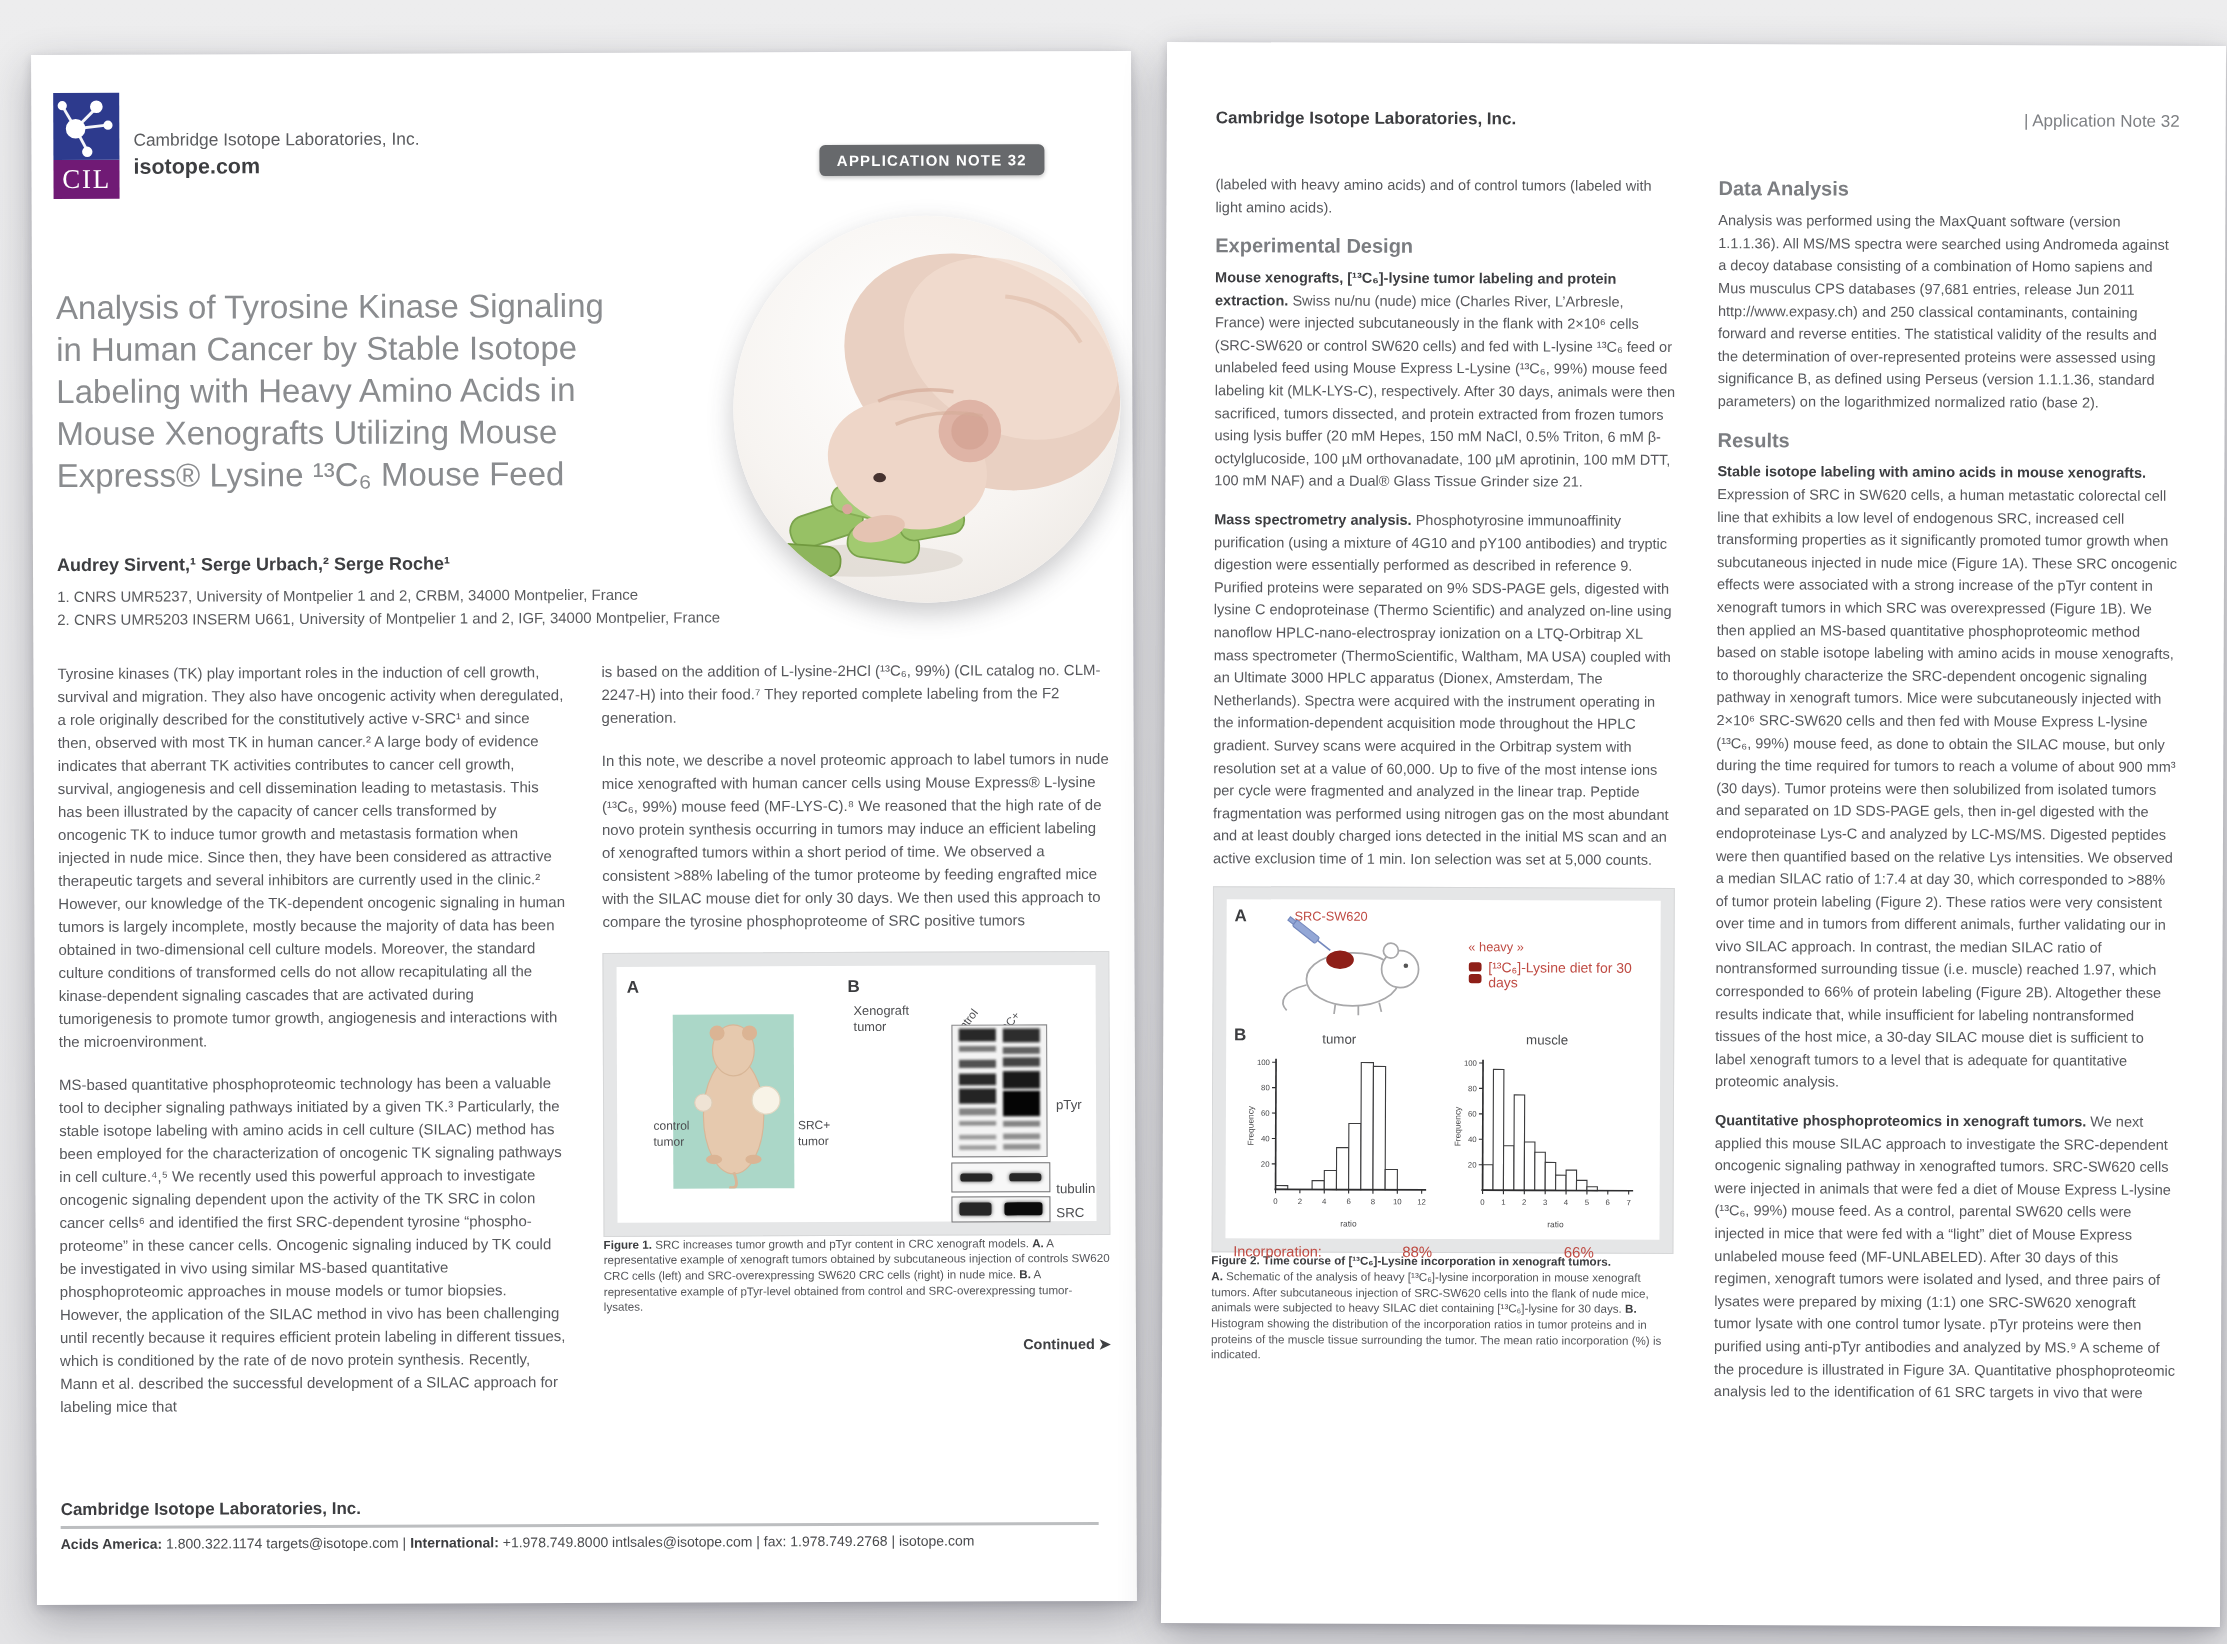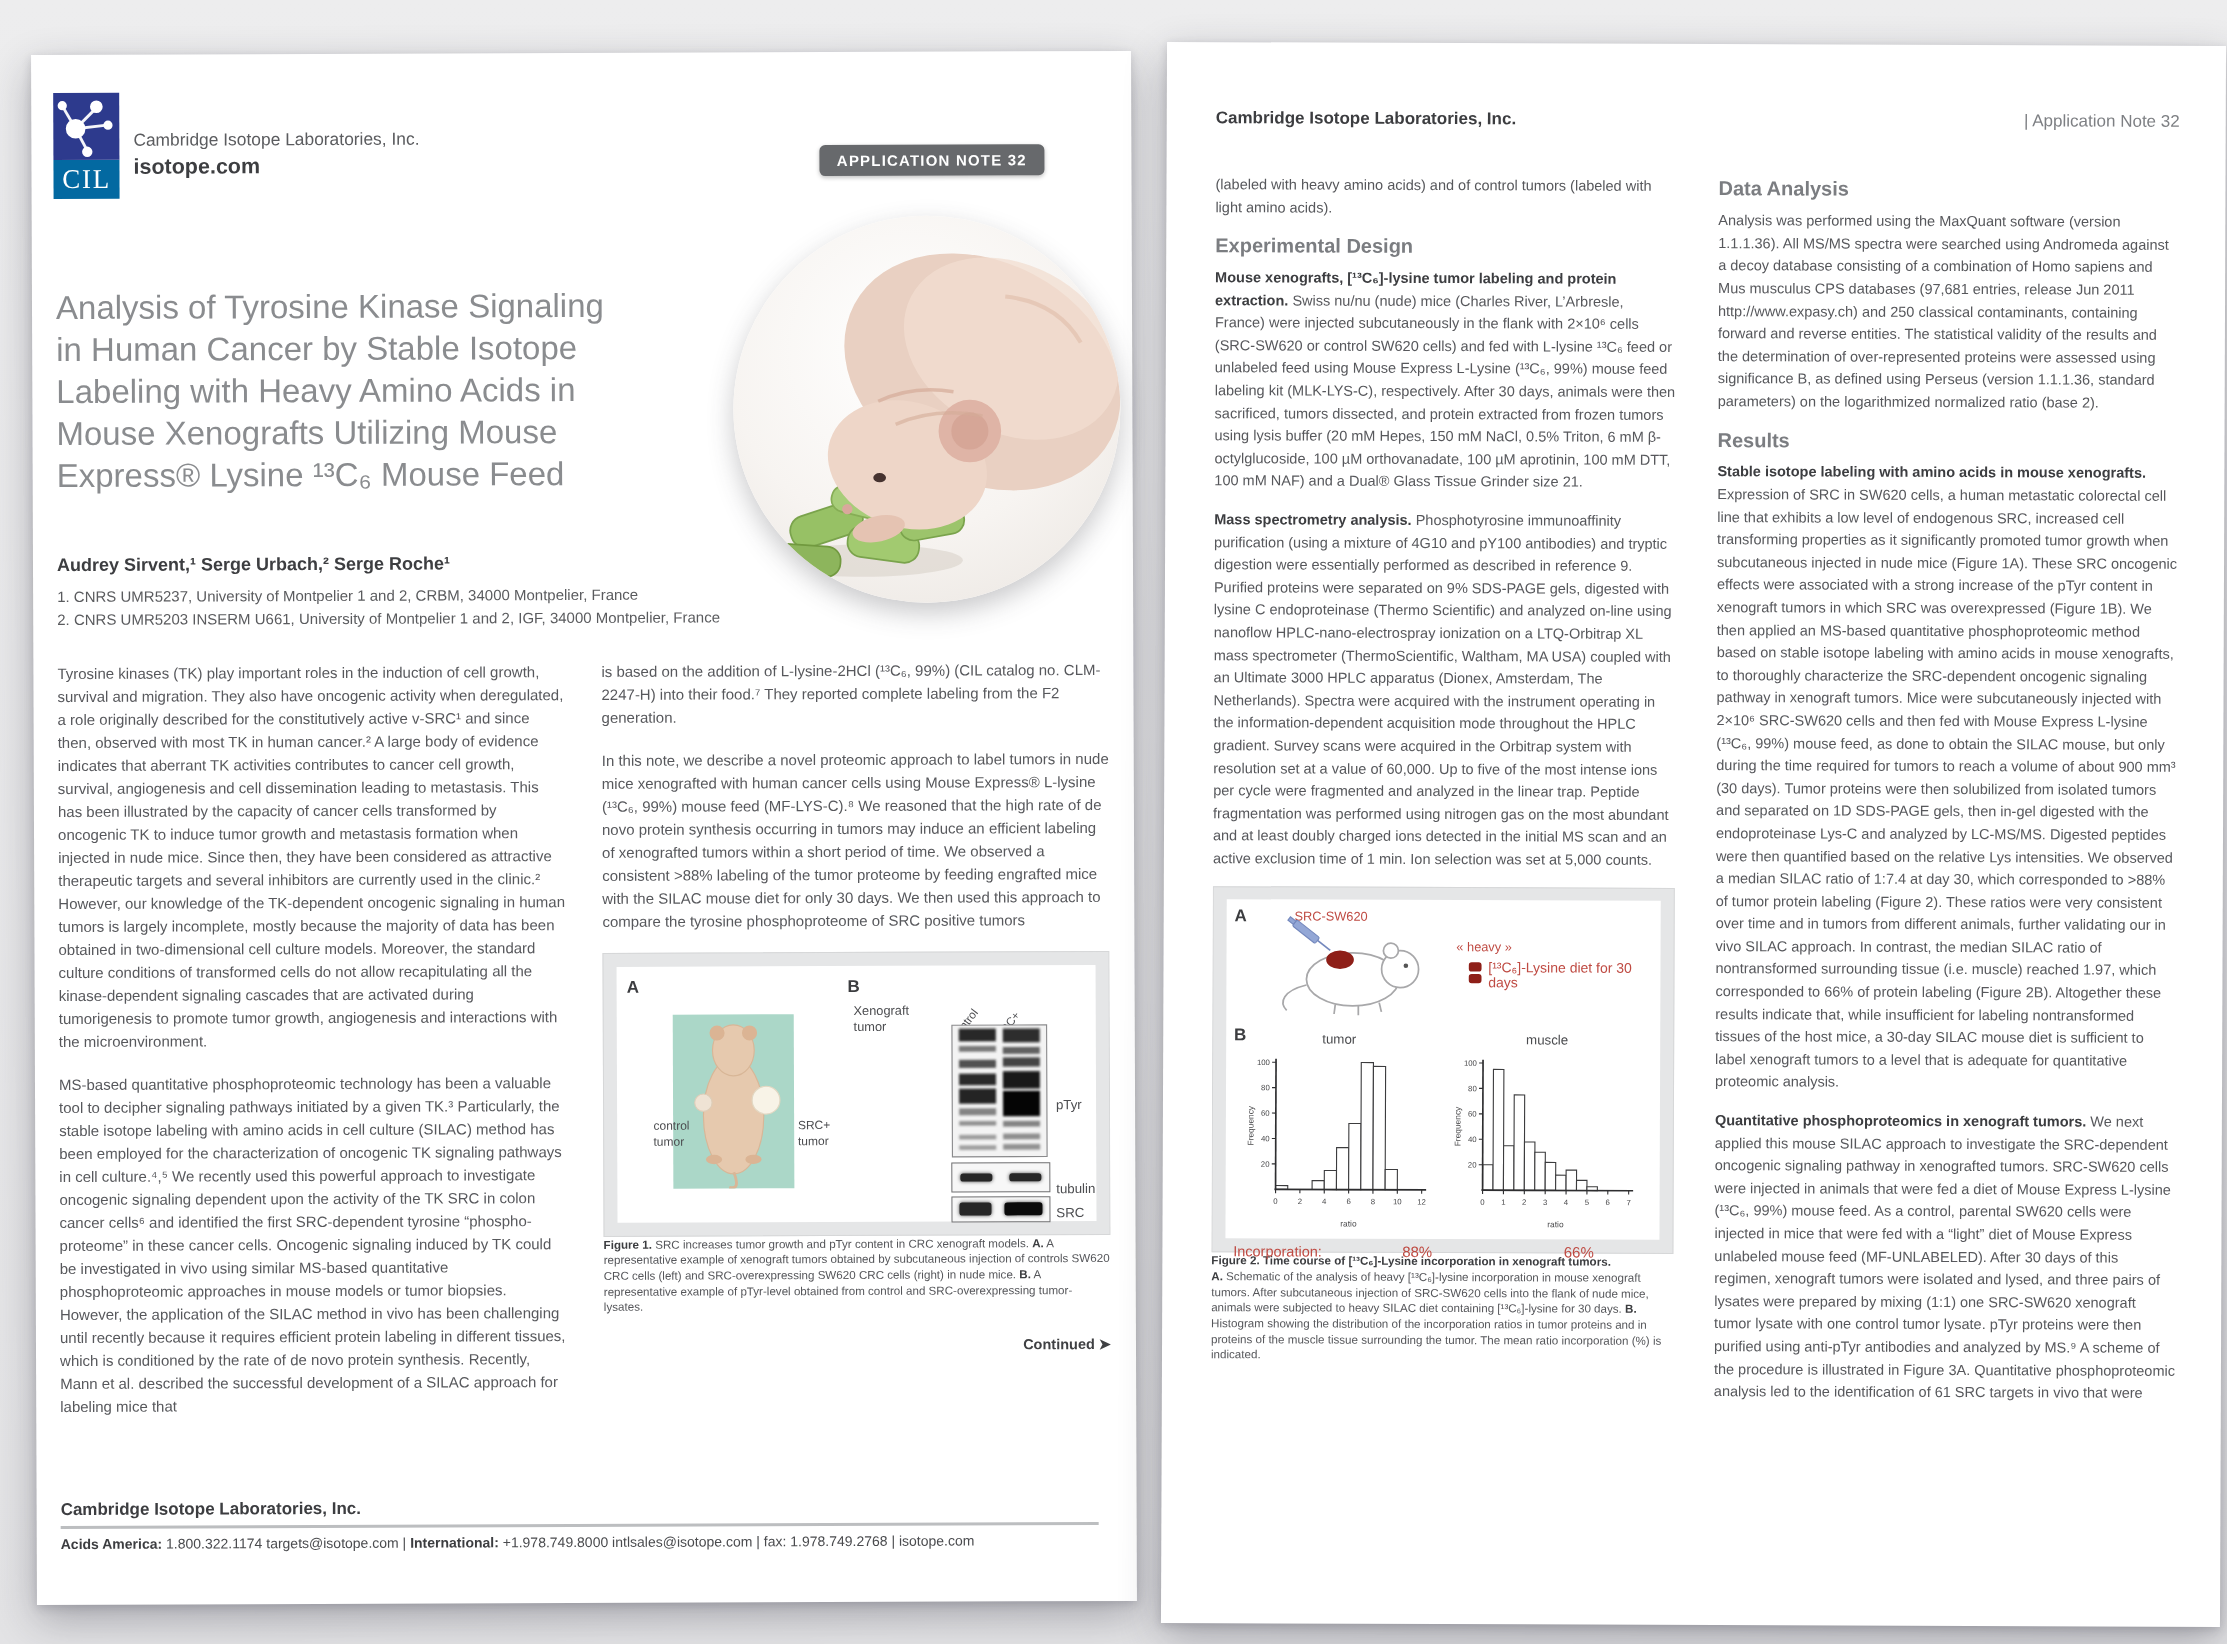--- a/index.html
+++ b/index.html
@@ -9,21 +9,21 @@
     font-family:"Liberation Sans",sans-serif;
   }
   .page{position:absolute;background:#ffffff;
     box-shadow:0 15px 41px rgba(40,40,55,.32),0 2.9px 9.3px rgba(40,40,55,.18);}
   .lp{left:34px;top:53px;width:1100px;height:1550px;transform:rotate(-0.22deg);}
   .rp{left:1164px;top:44px;width:1059px;height:1581px;transform:rotate(0.22deg);overflow:hidden;}
 
   
   .logo{position:absolute;left:22px;top:38px;width:66px;height:107px;}
   .logo-top{height:67px;background:#2d3a8d;position:relative;overflow:hidden;}
-  .logo-bottom{height:39px;background:#0369a1;color:#fff;text-align:center;
+  .logo-bottom{height:39px;background:#701a75;color:#fff;text-align:center;
     font-family:"Liberation Serif",serif;font-size:27px;line-height:38px;letter-spacing:1.7px;}
   .company-block{position:absolute;left:102px;top:75px;}
   .company-name{font-size:17.4px;color:#5b5c5f;}
   .company-site{font-size:21.5px;font-weight:bold;color:#3d3e41;margin-top:3.5px;}
   .badge{position:absolute;left:788px;top:93px;background:#67696c;color:#ffffff;
     border-radius:5.8px;padding:7px 17.4px;font-size:15px;font-weight:bold;letter-spacing:1.2px;
     box-shadow:0 1.7px 4.6px rgba(0,0,0,.25);}
   .hero{position:absolute;left:701px;top:164px;width:387px;height:387px;border-radius:50%;
     background:radial-gradient(circle at 45% 35%,#ffffff 0%,#f7f4f1 55%,#e9e4df 100%);
     box-shadow:0 10.4px 26px rgba(60,60,70,.28);overflow:hidden;}
@@ -72,21 +72,21 @@
   .rp-cols{position:absolute;left:49px;top:131px;width:965px;display:flex;gap:41px;height:1404px;overflow:hidden;}
   .rcol{width:462px;font-size:14.5px;line-height:22.6px;color:#57585c;}
   .rcol p{margin:0 0 16px 0;}
   .h2{font-size:20px;font-weight:bold;color:#7b7d81;margin:15px 0 9.3px 0;}
   .h2.first{margin-top:2.3px;}
 
   .f2inner{height:339px;}
   .f2a{position:relative;height:125px;}
   .red{color:#bf4a42;}
   .f2-src{position:absolute;left:68px;top:5.8px;font-size:12.8px;}
-  .f2-heavy{position:absolute;left:230px;top:36px;font-size:12.8px;}
+  .f2-heavy{position:absolute;left:242px;top:36px;font-size:12.8px;}
   .f2-diet{position:absolute;left:262px;top:60px;width:157px;font-size:14px;line-height:15px;}
   .f2-mouse{position:absolute;left:45px;top:15px;}
   .f2-pellet{position:absolute;left:240px;top:61px;}
   .f2b{position:relative;padding-top:3.5px;}
   .chartrow{display:flex;justify-content:space-around;padding:0 9.3px;}
   .chartblk{width:191px;}
   .charttitle{text-align:center;font-size:13.3px;color:#4a4b4e;margin-bottom:4px;}
   .incrow{display:flex;align-items:center;margin-top:4.6px;}
   .inc-label{font-size:14.5px;width:122px;padding-left:8px;}
   .inc-val{font-size:15px;width:191px;text-align:center;}

